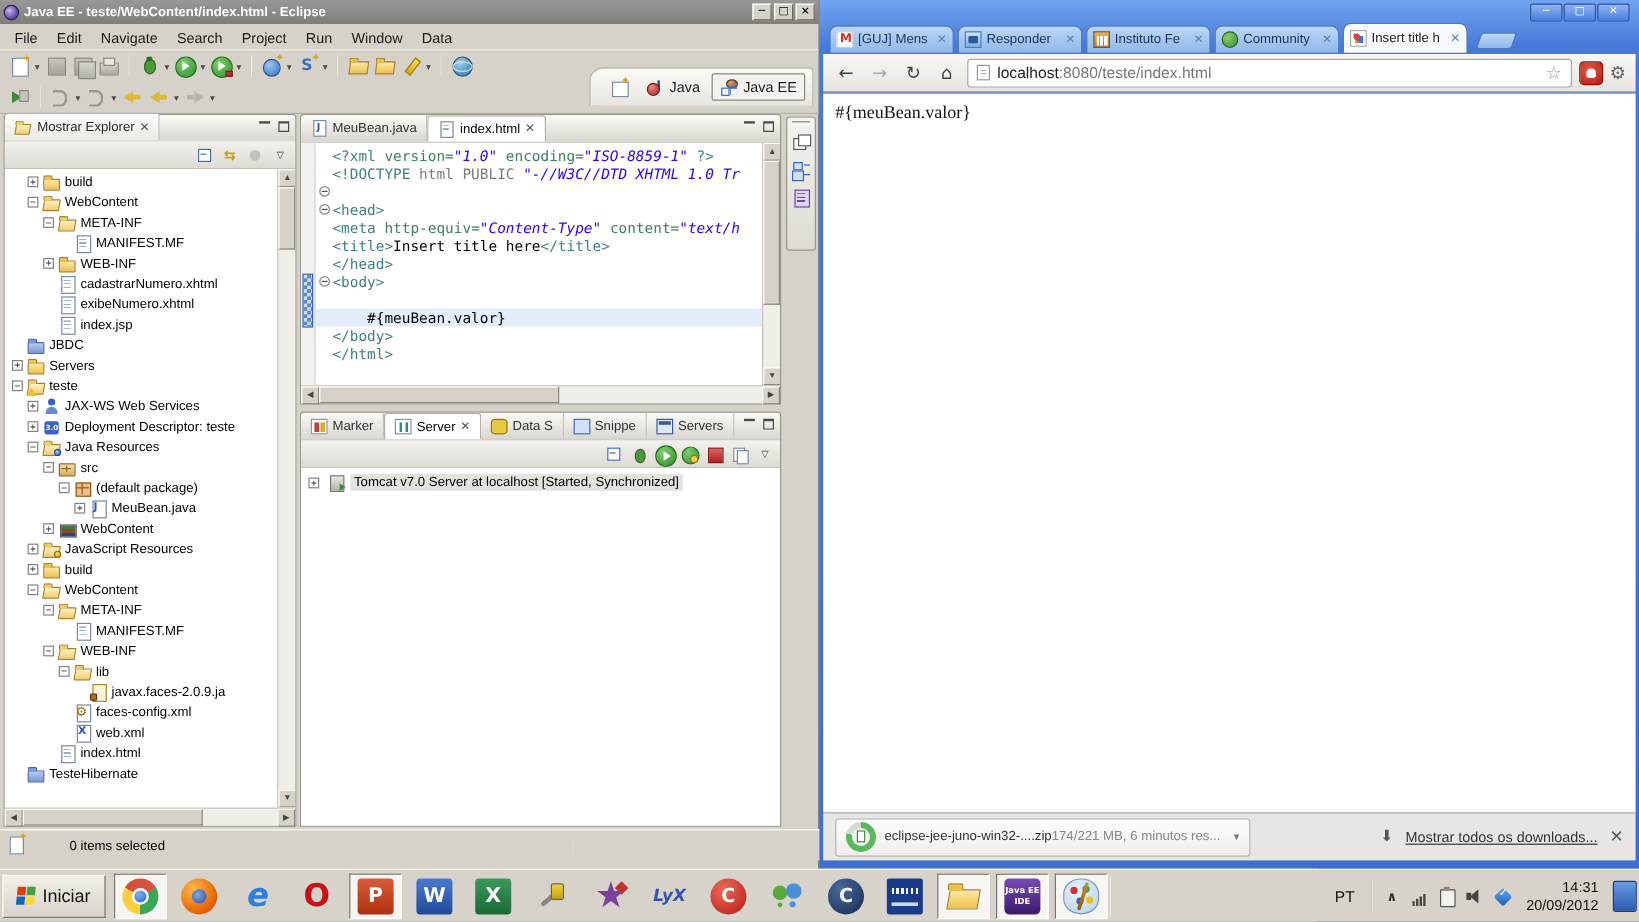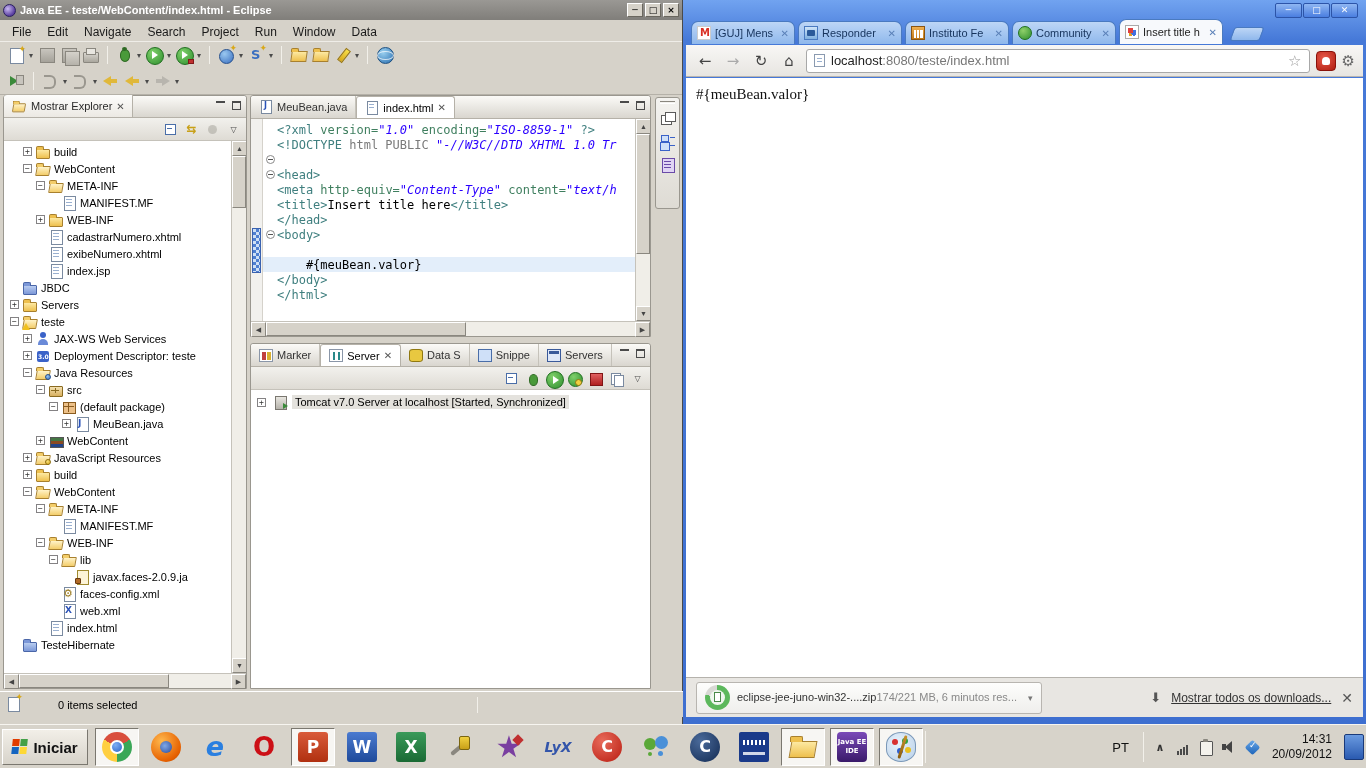--- a/index.html
+++ b/index.html
@@ -231,21 +231,21 @@
   .dlarrow{color:#555;font-size:13px;font-family:"DejaVu Sans",sans-serif}
   .dlshow{font-size:12px;color:#333;text-decoration:underline}
   .dlclose{color:#555;font-size:14px;font-weight:bold}
 
   
   .tb{position:absolute;left:0;top:724px;width:1366px;height:44px;background:#d7d3ca;border-top:1px solid #f7f5f0}
   .startbtn{position:absolute;left:2px;top:4px;width:86px;height:36px;background:linear-gradient(#f2efe8,#d7d3ca);border:1px solid;border-color:#fff #7a776f #7a776f #fff;display:flex;align-items:center;justify-content:center;gap:5px}
   .winlogo{width:16px;height:16px;display:grid;grid-template-columns:7px 7px;grid-template-rows:7px 7px;gap:1px;transform:skewX(-6deg)}
   .winlogo i{display:block}
   .winlogo i:nth-child(1){background:#e03c00}.winlogo i:nth-child(2){background:#43a047}.winlogo i:nth-child(3){background:#1565c0}.winlogo i:nth-child(4){background:#fdd835}
-  .startlbl{font-size:15px;font-weight:bold;color:#111}
+  .startlbl{font-size:15px;font-weight:normal;color:#111}
   .qicons{position:absolute;left:95px;top:3px;height:38px;display:flex;align-items:center;gap:5px}
   .qslot{width:44px;height:38px;display:flex;align-items:center;justify-content:center}
   .qslot.pressed{background:#f7f6f3;border:1px solid;border-color:#7a776f #fff #fff #7a776f}
   .qsep{position:absolute;left:925px;top:6px;width:1px;height:32px;background:#9a968e;border-right:1px solid #f2f0ea}
   .ti{width:30px;height:30px;position:relative}
   .ti.chrome{border-radius:50%;background:conic-gradient(from -60deg,#d94f3d 0 120deg,#3aa757 120deg 240deg,#ffcf40 240deg 360deg)}
   .ti.chrome::before{content:"";position:absolute;left:8px;top:8px;width:14px;height:14px;border-radius:50%;background:#fff}
   .ti.chrome::after{content:"";position:absolute;left:10px;top:10px;width:10px;height:10px;border-radius:50%;background:radial-gradient(circle at 35% 30%,#7fb0f4,#2a62c8)}
   .ti.firefox{border-radius:50%;background:radial-gradient(circle at 35% 30%,#ffb84d,#e66000 70%,#b34700)}
   .ti.firefox::after{content:"";position:absolute;left:9px;top:9px;width:12px;height:12px;border-radius:50%;background:radial-gradient(circle at 40% 40%,#7fa8e8,#2a4a9a)}
@@ -386,20 +386,35 @@
           </div>
           <div class="tbw">
             <div class="tbi i-back"></div>
             <span class="caret">▾</span>
           </div>
           <div class="tbw">
             <div class="tbi i-forward"></div>
             <span class="caret">▾</span>
           </div>
         </div>
+      <div class="persp">
+        <div class="tbi">
+            <span class="pico openp"></span>
+          </div>
+        <div id="perspbtns" style="display:flex;gap:4px">
+            <div class="pbtn">
+              <span class="pico java"></span>
+              <span>Java</span>
+            </div>
+            <div class="pbtn active">
+              <span class="pico javaee"></span>
+              <span>Java EE</span>
+            </div>
+          </div>
+      </div>
     </div>
 
     <div class="panel pe">
       <div class="phead">
         <div class="ptab active">
           <span class="fico folder-open" style="transform:scale(.9)"></span>
           <span>Mostrar Explorer</span>
           <span class="x">✕</span>
         </div>
         <div class="mm">

